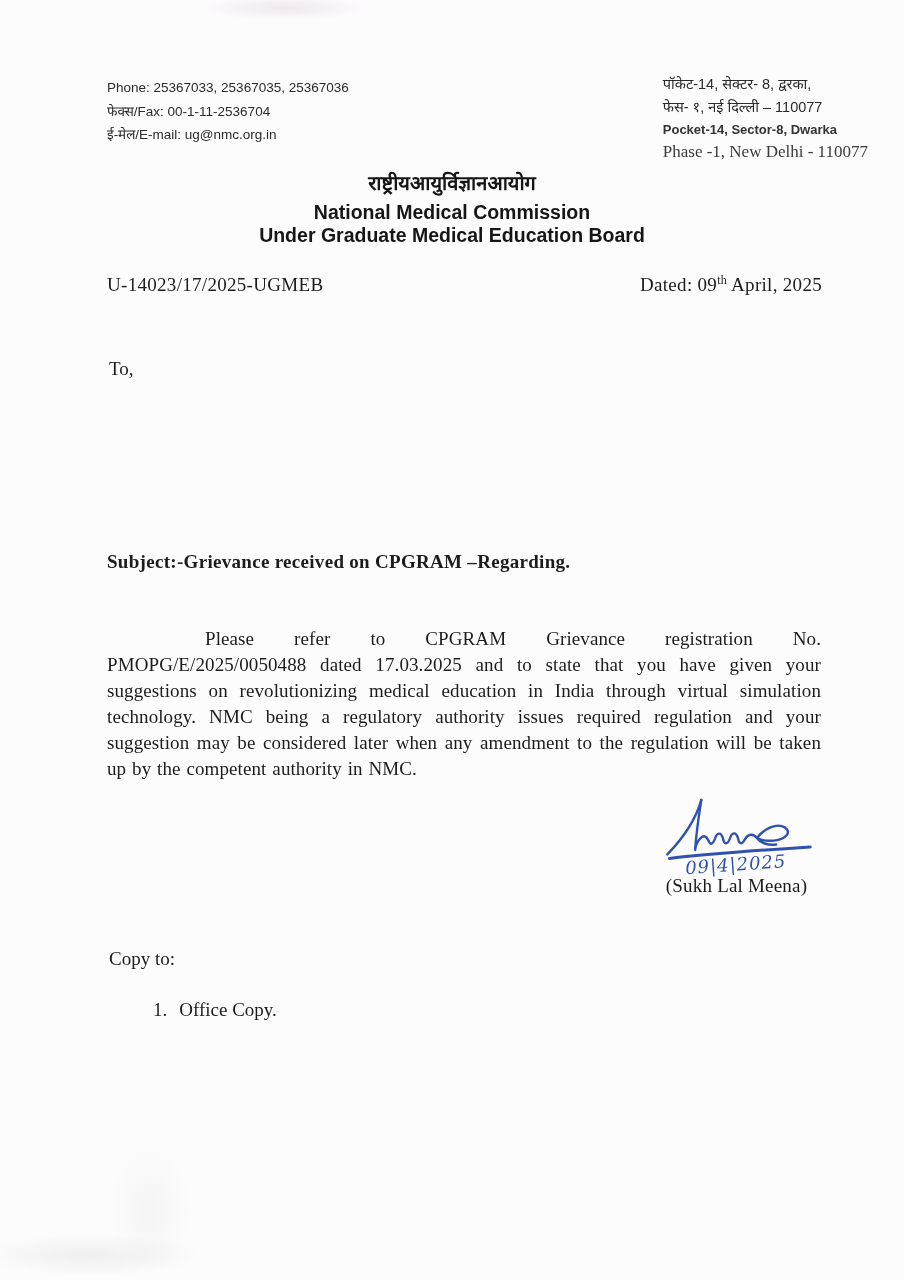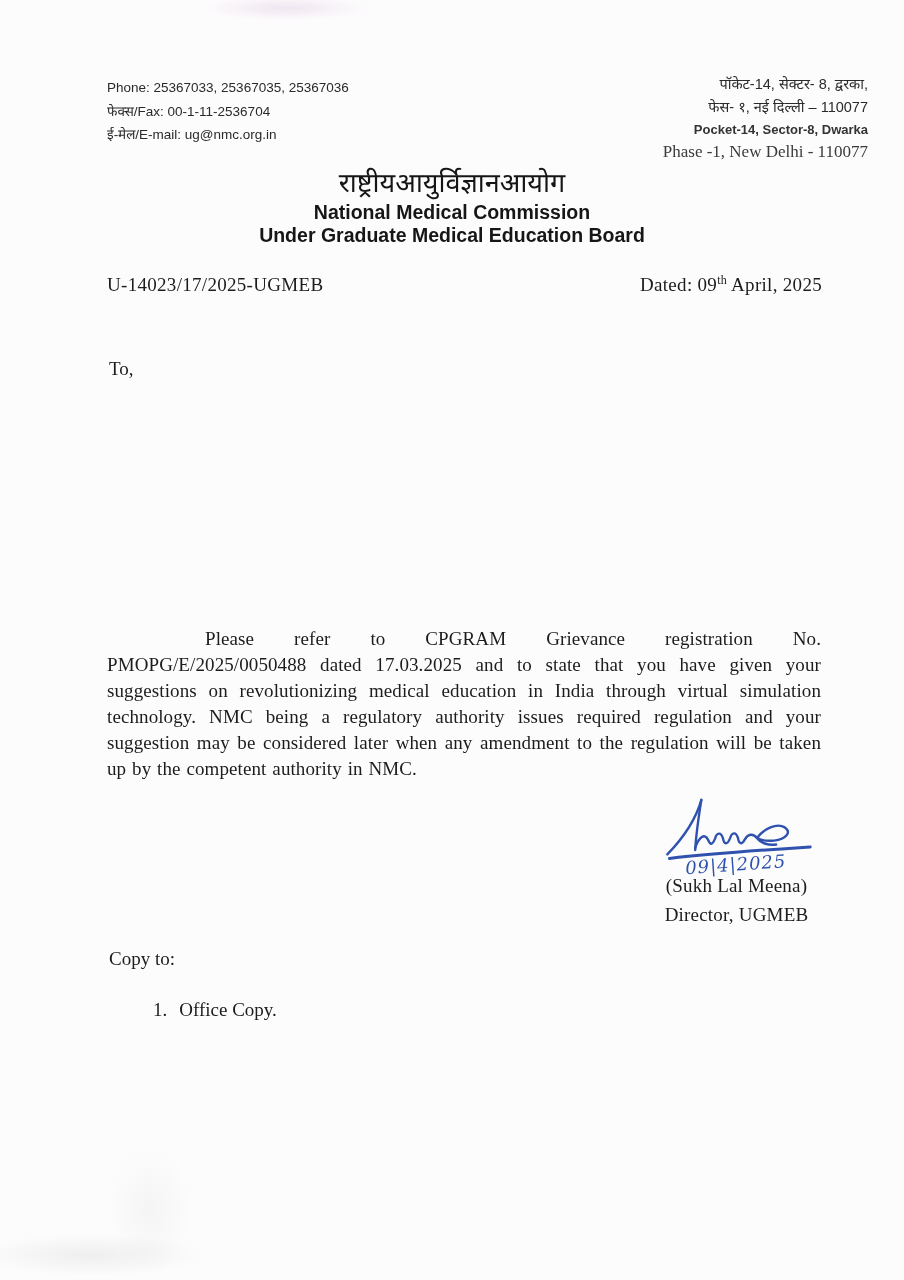--- a/index.html
+++ b/index.html
@@ -20,29 +20,29 @@
   }
 
   
   .hdr-left {
     position: absolute; left: 107px; top: 76px;
     font-family: "Liberation Sans", sans-serif;
     font-size: 13.5px; color: #2a2a2a; line-height: 23.5px;
   }
   .hdr-right {
     position: absolute; right: 36px; top: 73px;
-    text-align: right; color: #2a2a2a;
+    text-align: left; color: #2a2a2a;
   }
   .hdr-right .hi { font-size: 14.5px; line-height: 23px; font-family: "Liberation Sans", sans-serif; }
   .hdr-right .en-small { font-size: 13px; line-height: 21px; font-family: "Liberation Sans", sans-serif; font-weight: bold; color:#333; }
   .hdr-right .en-big { font-size: 17px; line-height: 23px; font-family: Liberation Serif, serif; color:#3a3a3a; }
 
   
   .org { position: absolute; left: 0; top: 168px; width: 100%; text-align: center; }
-  .org .hi-title { font-size: 27px; font-weight: normal; color: #151515; line-height: 30px; }
+  .org .hi-title { font-size: 20px; font-weight: bold; color: #151515; line-height: 30px; }
   .org .en-title { font-family: "Liberation Sans", sans-serif; font-size: 19.5px; font-weight: bold; color: #161616; line-height: 23px; margin-top: 3px; }
   .org .en-sub   { font-family: "Liberation Sans", sans-serif; font-size: 19.5px; font-weight: bold; color: #161616; line-height: 23px; }
 
   
   .ref-row {
     position: absolute; left: 107px; top: 274px; width: 715px;
     display: flex; justify-content: space-between;
     font-size: 19px; letter-spacing: 0.3px; text-align: right;
   }
   .ref-row sup { font-size: 12px; vertical-align: super; line-height: 0; }
@@ -97,37 +97,37 @@
     <div class="en-sub">Under Graduate Medical Education Board</div>
   </div>
 
   <div class="ref-row">
     <span>U-14023/17/2025-UGMEB</span>
     <span><span>Dated: 09</span><sup>th</sup><span> April, 2025</span></span>
   </div>
 
   <div class="to-label">To,</div>
 
+  <div class="subject">Subject:-Grievance received on CPGRAM –Regarding.</div>
 
   <p class="body-para">Please refer to CPGRAM Grievance registration No. PMOPG/E/2025/0050488 dated 17.03.2025 and to state that you have given your suggestions on revolutionizing medical education in India through virtual simulation technology. NMC being a regulatory authority issues required regulation and your suggestion may be considered later when any amendment to the regulation will be taken up by the competent authority in NMC.</p>
 
   <svg class="sig-art" viewBox="0 0 190 88" xmlns="http://www.w3.org/2000/svg">
     <g fill="none" stroke="#2e52ae" stroke-width="2.4" stroke-linecap="round" stroke-linejoin="round">
       <path d="M12,60 C28,44 41,26 47,6"></path>
       <path d="M47,6 C44,23 41,41 40,56"></path>
       <path d="M40,54 C44,43 50,39 53,46 C55,51 57,52 60,45 C62,39 66,38 68,45 C69,51 72,52 75,45 C77,39 81,38 83,45 C84,51 87,52 90,46 C93,41 98,40 102,45"></path>
       <path d="M102,45 C109,36 122,30 130,35 C137,40 131,47 119,48 C112,48.5 105,47 102,45 C105,50 113,53 121,52"></path>
       <path d="M14,64 C55,60 112,57 155,55" stroke-width="3"></path>
     </g>
     <text x="30" y="80" fill="#2e52ae" font-size="18" font-style="italic" font-family="DejaVu Serif, serif" transform="rotate(-3 30 80)" letter-spacing="1">09|4|2025</text>
   </svg>
 
   <div class="sig-name-block">
     <div>(Sukh Lal Meena)</div>
-    <div>Director, UGMEB</div>
   </div>
 
   <div class="copy-to">Copy to:</div>
   <div class="copy-item">
     <span class="marker">1.</span><span>Office Copy.</span>
   </div>
 
 </div>
 
 </body></html>

